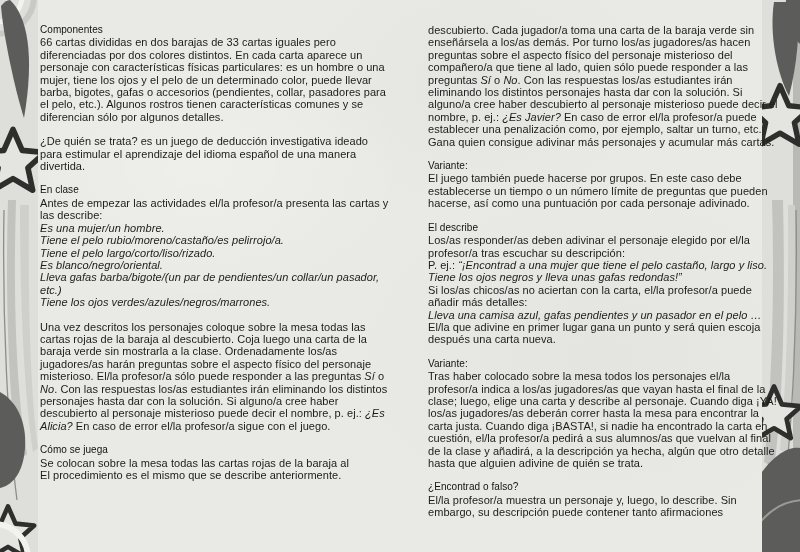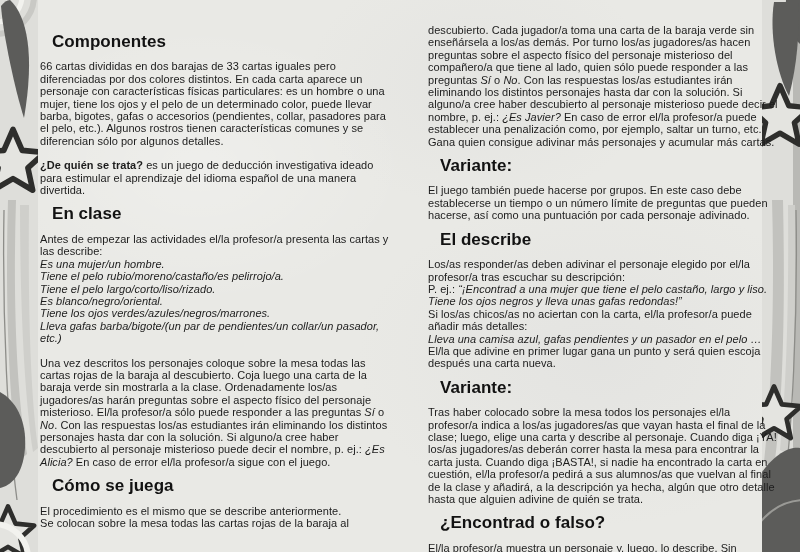--- a/index.html
+++ b/index.html
@@ -21,26 +21,26 @@
   .edge.left{left:0;}
   .edge.right{right:0;}
   .col{
     position:absolute;top:24px;width:353px;
     font-size:11px;line-height:12.4px;
     letter-spacing:.05px;
   }
   .col-left{left:40px;}
   .col-right{left:428px;}
   h3{
-    margin:12px;font-size:17px;line-height:12.4px;font-weight:bold;color:#121212;
+    margin:0;font-size:10px;line-height:12.4px;font-weight:normal;color:#121212;
   }
   p{margin:0;}
   .gap{margin-top:12px;}
   .i{font-style:italic;}
-  .b{font-weight:bold;}
+  .b{font-weight:normal;}
 </style>
 </head>
 <body>
 
 <svg class="edge left" viewBox="0 0 38 552" aria-hidden="true">
   <rect x="0" y="0" width="38" height="552" fill="#dededa"></rect>
   <circle cx="-4" cy="-4" r="38" fill="none" stroke="#c9c9c5" stroke-width="6"></circle>
   <circle cx="-4" cy="-4" r="26" fill="none" stroke="#f2f2ee" stroke-width="5"></circle>
   <path d="M10,0 C27,16 35,54 24,118 C15,90 3,34 1,6 C4,2 7,0 10,0 Z" fill="#5c5c5a"></path>
   <path d="M8,200 C5,300 9,400 18,462 L27,454 C16,392 13,295 16,200 Z" fill="#c2c2be"></path>
@@ -79,28 +79,28 @@
   <p>66 cartas divididas en dos barajas de 33 cartas iguales pero diferenciadas por dos colores distintos. En cada carta aparece un personaje con características físicas particulares: es un hombre o una mujer, tiene los ojos y el pelo de un determinado color, puede llevar barba, bigotes, gafas o accesorios (pendientes, collar, pasadores para el pelo, etc.). Algunos rostros tienen características comunes y se diferencian sólo por algunos detalles.</p>
 
   <p class="gap"><span class="b">¿De quién se trata?</span><span> es un juego de deducción investigativa ideado para estimular el aprendizaje del idioma español de una manera divertida.</span></p>
 
   <h3 class="gap">En clase</h3>
   <p>Antes de empezar las actividades el/la profesor/a presenta las cartas y las describe:</p>
   <p class="i">Es una mujer/un hombre.</p>
   <p class="i">Tiene el pelo rubio/moreno/castaño/es pelirrojo/a.</p>
   <p class="i">Tiene el pelo largo/corto/liso/rizado.</p>
   <p class="i">Es blanco/negro/oriental.</p>
+  <p class="i">Lleva gafas barba/bigote/(un par de pendientes/un collar/un pasador, etc.)</p>
   <p class="i">Tiene los ojos verdes/azules/negros/marrones.</p>
-  <p class="i">Lleva gafas barba/bigote/(un par de pendientes/un collar/un pasador, etc.)</p>
 
   <p class="gap"><span>Una vez descritos los personajes coloque sobre la mesa todas las cartas rojas de la baraja al descubierto. Coja luego una carta de la baraja verde sin mostrarla a la clase. Ordenadamente los/as jugadores/as harán preguntas sobre el aspecto físico del personaje misterioso. El/la profesor/a sólo puede responder a las preguntas </span><span class="i">Sí</span><span> o </span><span class="i">No</span><span>. Con las respuestas los/as estudiantes irán eliminando los distintos personajes hasta dar con la solución. Si alguno/a cree haber descubierto al personaje misterioso puede decir el nombre, p. ej.: </span><span class="i">¿Es Alicia?</span><span> En caso de error el/la profesor/a sigue con el juego.</span></p>
 
   <h3 class="gap">Cómo se juega</h3>
+  <p>Se colocan sobre la mesa todas las cartas rojas de la baraja al</p>
   <p>El procedimiento es el mismo que se describe anteriormente.</p>
-  <p>Se colocan sobre la mesa todas las cartas rojas de la baraja al</p>
 </div>
 
 <div class="col col-right">
   <p><span>descubierto. Cada jugador/a toma una carta de la baraja verde sin enseñársela a los/as demás. Por turno los/as jugadores/as hacen preguntas sobre el aspecto físico del personaje misterioso del compañero/a que tiene al lado, quien sólo puede responder a las preguntas </span><span class="i">Sí</span><span> o </span><span class="i">No</span><span>. Con las respuestas los/as estudiantes irán eliminando los distintos personajes hasta dar con la solución. Si alguno/a cree haber descubierto al personaje misterioso puede decir el nombre, p. ej.: </span><span class="i">¿Es Javier?</span><span> En caso de error el/la profesor/a puede establecer una penalización como, por ejemplo, saltar un turno, etc. Gana quien consigue adivinar más personajes y acumular más cartas.</span></p>
 
   <h3 class="gap">Variante:</h3>
   <p>El juego también puede hacerse por grupos. En este caso debe establecerse un tiempo o un número límite de preguntas que pueden hacerse, así como una puntuación por cada personaje adivinado.</p>
 
   <h3 class="gap">El describe</h3>
   <p>Los/as responder/as deben adivinar el personaje elegido por el/la profesor/a tras escuchar su descripción:</p>

